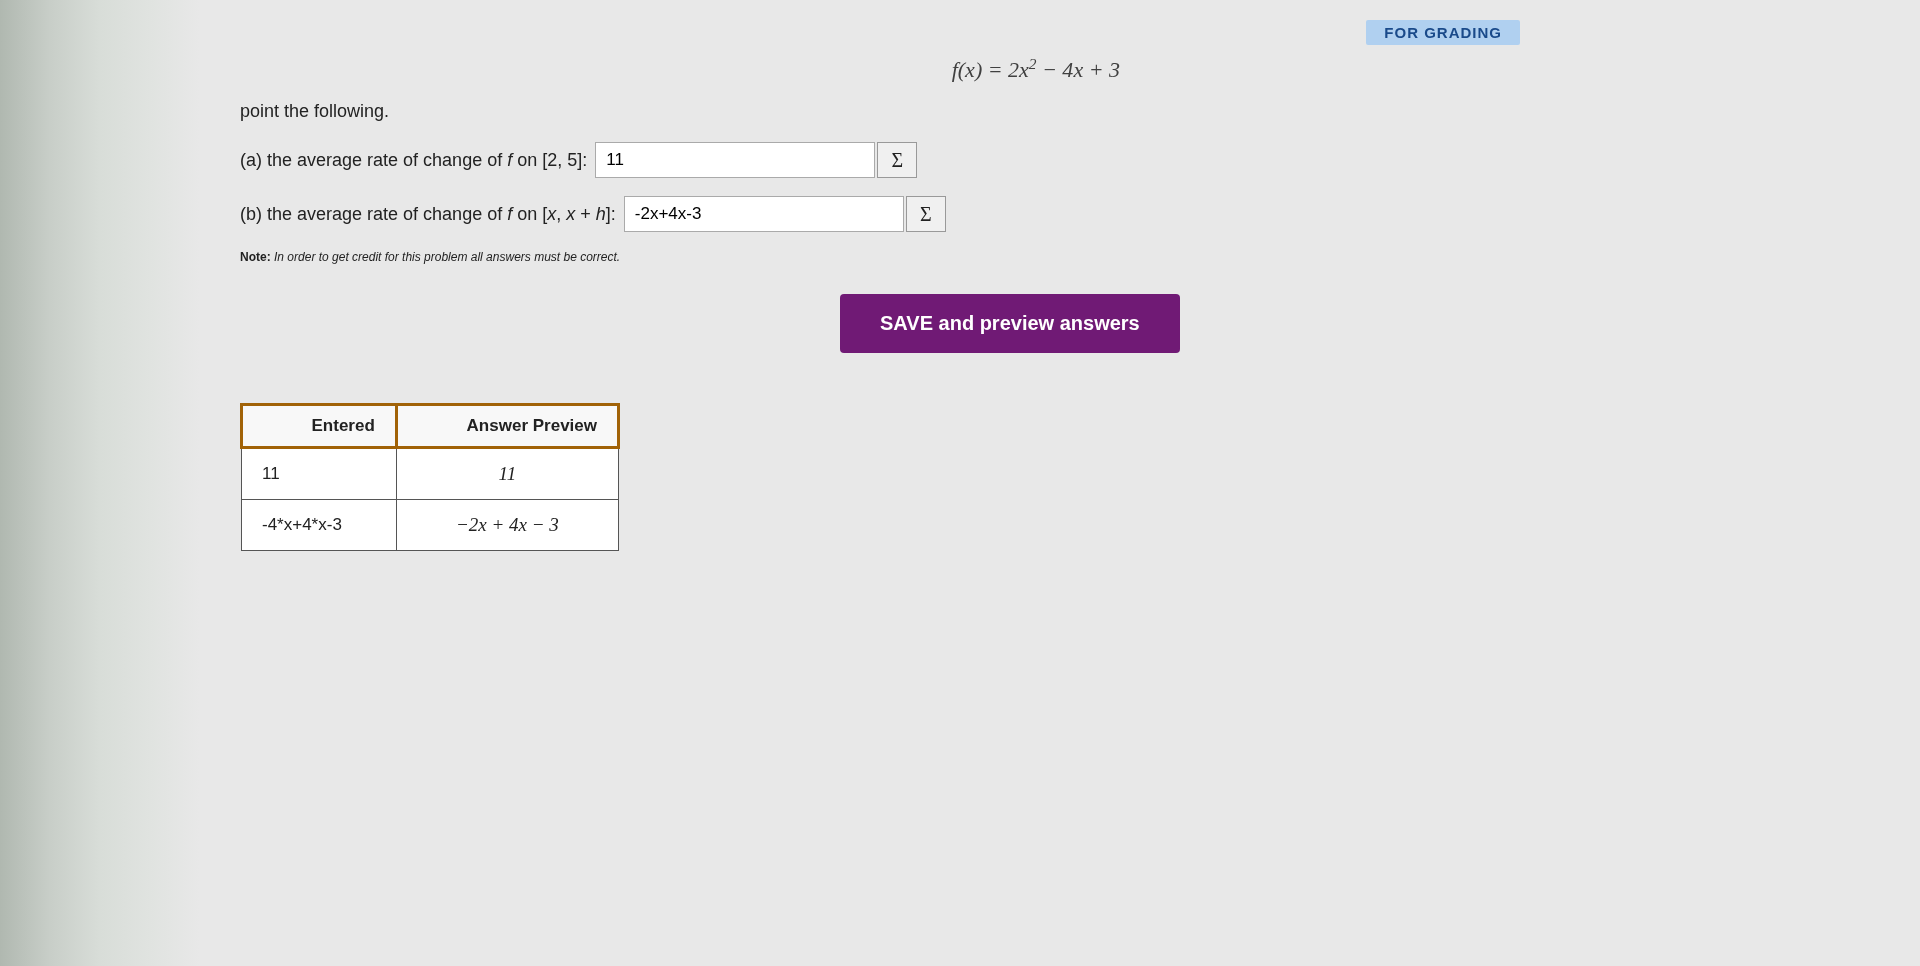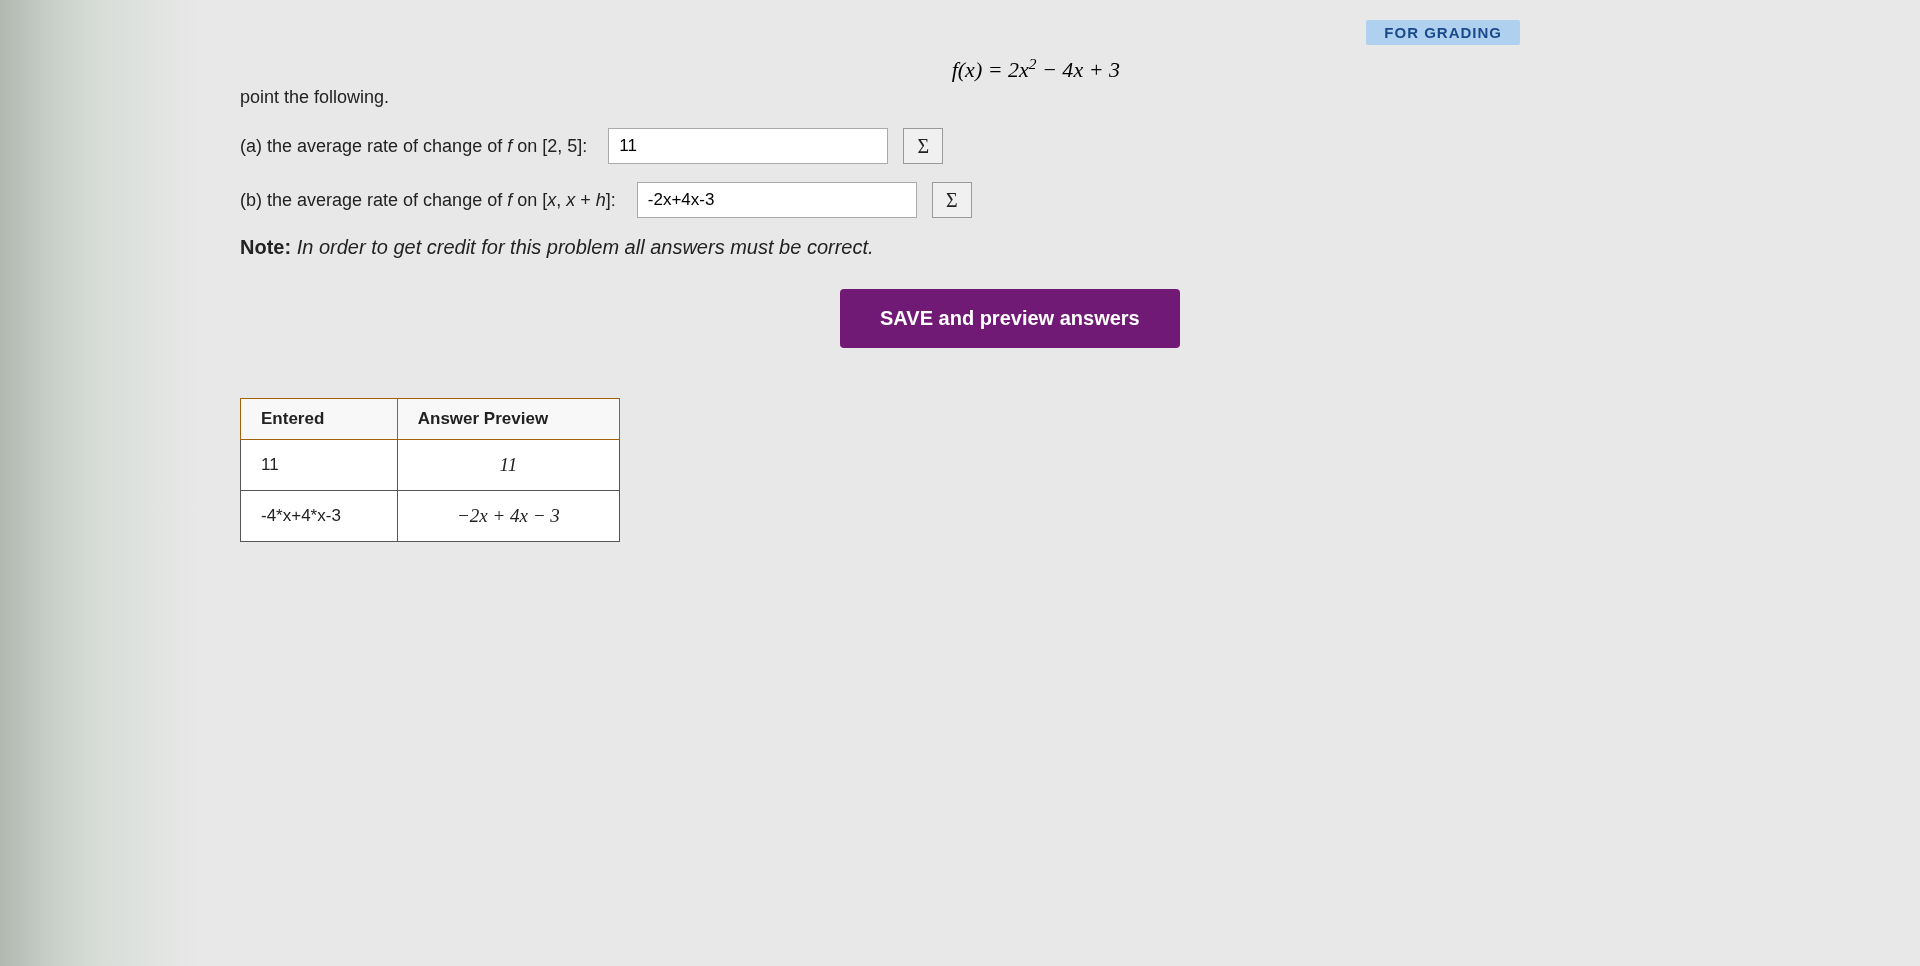--- a/index.html
+++ b/index.html
@@ -55,38 +55,37 @@
       font-family: Arial, sans-serif;
       font-size: 18px;
       color: #222;
       margin-bottom: 30px;
     }
 
     .function-display {
       text-align: right;
       font-size: 22px;
       font-style: italic;
-      margin-bottom: 4px;
+      margin-bottom: 18px;
       margin-right: 400px;
-      color: #000000;
+      color: #404040;
     }
 
     .find-following {
       font-family: Arial, sans-serif;
       font-size: 18px;
       margin-bottom: 20px;
     }
 
     .question-row {
       display: flex;
       align-items: center;
       margin-bottom: 18px;
       font-family: Arial, sans-serif;
       font-size: 18px;
-      gap: 13px;
     }
 
     .question-text {
       margin-right: 8px;
       white-space: nowrap;
     }
 
     .answer-input {
       border: 1px solid #aaa;
       background: #fff;
@@ -107,21 +106,21 @@
       align-items: center;
       justify-content: center;
       font-size: 20px;
       cursor: pointer;
       margin-left: 2px;
       font-family: serif;
     }
 
     .note-text {
       font-family: Arial, sans-serif;
-      font-size: 20px;
+      font-size: 12px;
       margin-top: 4px;
       margin-bottom: 30px;
     }
 
     .note-text span.note-label {
       font-weight: bold;
     }
 
     .note-text span.note-body {
       font-style: italic;
@@ -142,27 +141,27 @@
       display: inline-block;
     }
 
     .answer-table {
       border-collapse: collapse;
       margin-top: 10px;
       min-width: 380px;
     }
 
     .answer-table th {
-      border: 1px solid #a16207;
+      border: 3px solid #a16207;
       padding: 10px 20px;
       font-family: Arial, sans-serif;
       font-size: 17px;
       font-weight: bold;
       background: #f8f8f8;
-      text-align: left;
+      text-align: right;
     }
 
     .answer-table td {
       border: 1px solid #555;
       padding: 14px 20px;
       font-family: Arial, sans-serif;
       font-size: 17px;
       background: #fff;
       vertical-align: middle;
     }

